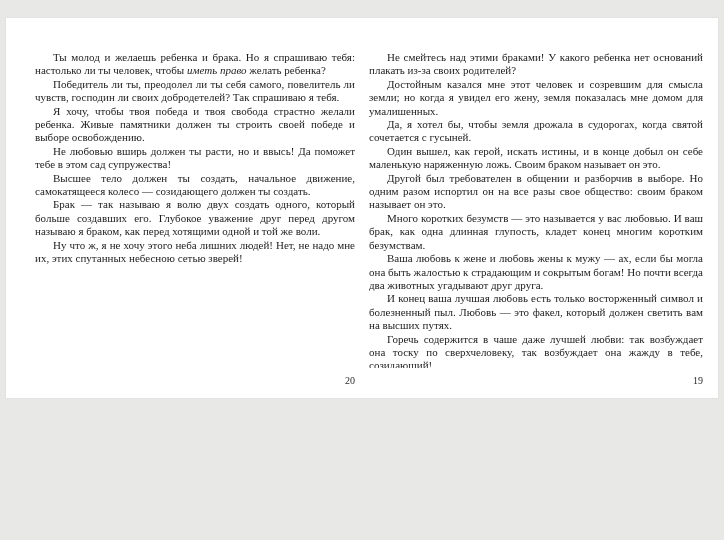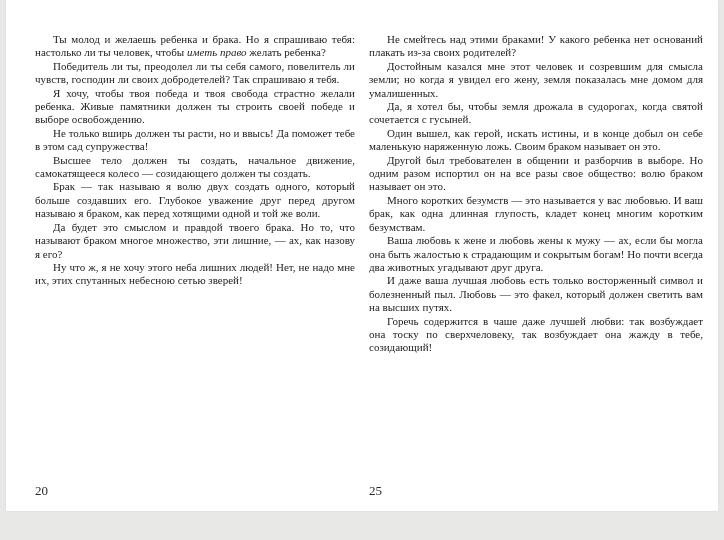--- a/index.html
+++ b/index.html
@@ -9,22 +9,22 @@
   }
   html,body{
     margin:0;padding:0;
     width:724px;height:540px;
     background:var(--surround);
     overflow:hidden;
     font-family:"Liberation Serif", serif;
   }
   .spread{
     position:absolute;
-    left:6px;top:0;
-    width:712px;height:511px;
+    left:6px;top:18px;
+    width:712px;height:380px;
     background:var(--page);
     box-shadow:0 0 2px rgba(0,0,0,0.08);
     display:flex;
   }
   .page{
     flex:1 1 50%;
     display:flex;
     flex-direction:column;
     box-sizing:border-box;
     padding-top:33px;
@@ -41,50 +41,49 @@
     text-align:justify;
     letter-spacing:0;
   }
   .page-text p{
     margin:0;
     text-indent:18px;
   }
   .page-text em{font-style:italic;}
   .page-number{
     flex:0 0 auto;
-    text-align:left;
-    font-size:13px;
+    text-align:right;
+    font-size:10px;
     color:#2a2a2a;
     padding-top:7px;
   }
 </style>
 </head>
 <body>
 
 <div class="spread">
   <div class="page left">
     <div class="page-text">
         <p>Ты молод и желаешь ребенка и брака. Но я спрашиваю тебя: настолько ли ты человек, чтобы <em>иметь право</em> желать ребенка?</p>
         <p>Победитель ли ты, преодолел ли ты себя самого, повелитель ли чувств, господин ли своих добродетелей? Так спрашиваю я тебя.</p>
         <p>Я хочу, чтобы твоя победа и твоя свобода страстно желали ребенка. Живые памятники должен ты строить своей победе и выборе освобождению.</p>
-        <p>Не только вширь должен ты расти, но и ввысь! Да поможет тебе в этом сад супружества!</p>
+        <p>Не любовью вширь должен ты расти, но и ввысь! Да поможет тебе в этом сад супружества!</p>
         <p>Высшее тело должен ты создать, начальное движение, самокатящееся колесо — созидающего должен ты создать.</p>
         <p>Брак — так называю я волю двух создать одного, который больше создавших его. Глубокое уважение друг перед другом называю я браком, как перед хотящими одной и той же воли.</p>
-        <p>Да будет это смыслом и правдой твоего брака. Но то, что называют браком многое множество, эти лишние, — ах, как назову я его?</p>
         <p>Ну что ж, я не хочу этого неба лишних людей! Нет, не надо мне их, этих спутанных небесною сетью зверей!</p>
       </div>
     <div class="page-number">20</div>
   </div>
   <div class="page right">
     <div class="page-text">
         <p>Не смейтесь над этими браками! У какого ребенка нет оснований плакать из-за своих родителей?</p>
         <p>Достойным казался мне этот человек и созревшим для смысла земли; но когда я увидел его жену, земля показалась мне домом для умалишенных.</p>
         <p>Да, я хотел бы, чтобы земля дрожала в судорогах, когда святой сочетается с гусыней.</p>
         <p>Один вышел, как герой, искать истины, и в конце добыл он себе маленькую наряженную ложь. Своим браком называет он это.</p>
-        <p>Другой был требователен в общении и разборчив в выборе. Но одним разом испортил он на все разы свое общество: волю браком называет он это.</p>
+        <p>Другой был требователен в общении и разборчив в выборе. Но одним разом испортил он на все разы свое общество: своим браком называет он это.</p>
         <p>Много коротких безумств — это называется у вас любовью. И ваш брак, как одна длинная глупость, кладет конец многим коротким безумствам.</p>
         <p>Ваша любовь к жене и любовь жены к мужу — ах, если бы могла она быть жалостью к страдающим и сокрытым богам! Но почти всегда два животных угадывают друг друга.</p>
-        <p>И даже ваша лучшая любовь есть только восторженный символ и болезненный пыл. Любовь — это факел, который должен светить вам на высших путях.</p>
+        <p>И конец ваша лучшая любовь есть только восторженный символ и болезненный пыл. Любовь — это факел, который должен светить вам на высших путях.</p>
         <p>Горечь содержится в чаше даже лучшей любви: так возбуждает она тоску по сверхчеловеку, так возбуждает она жажду в тебе, созидающий!</p>
       </div>
-    <div class="page-number">25</div>
+    <div class="page-number">19</div>
   </div>
 </div>
 
 </body></html>

